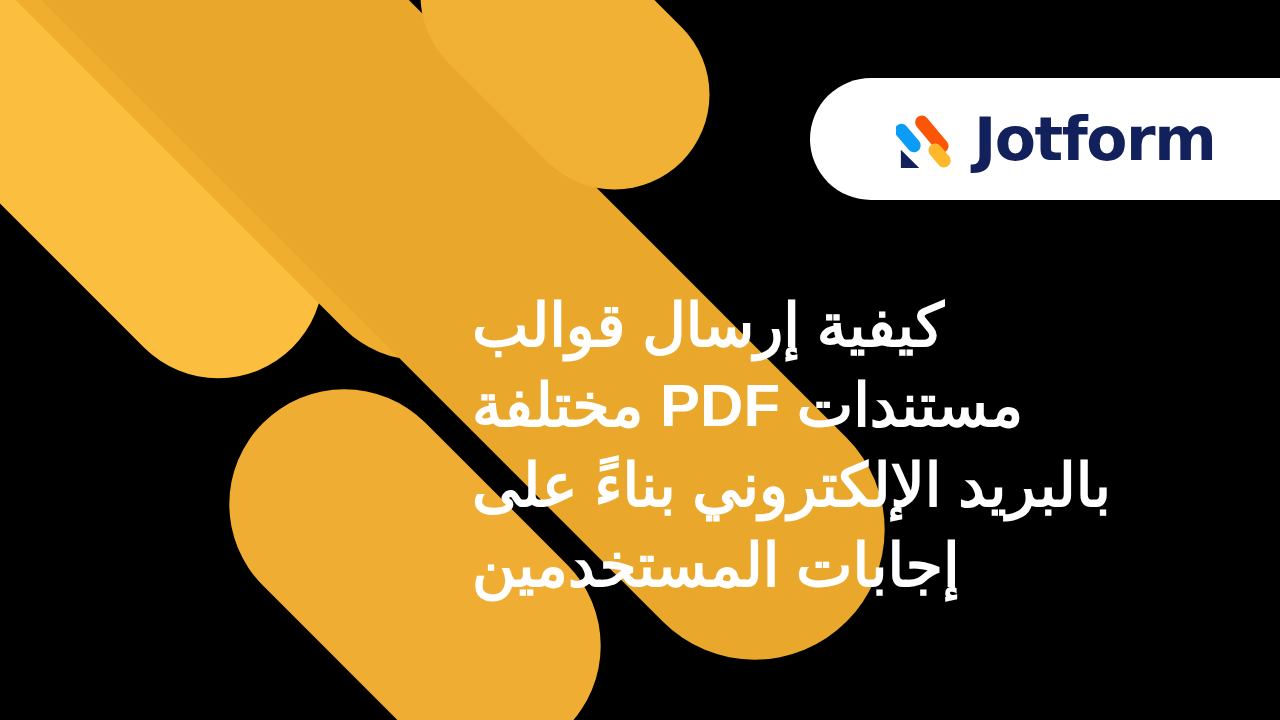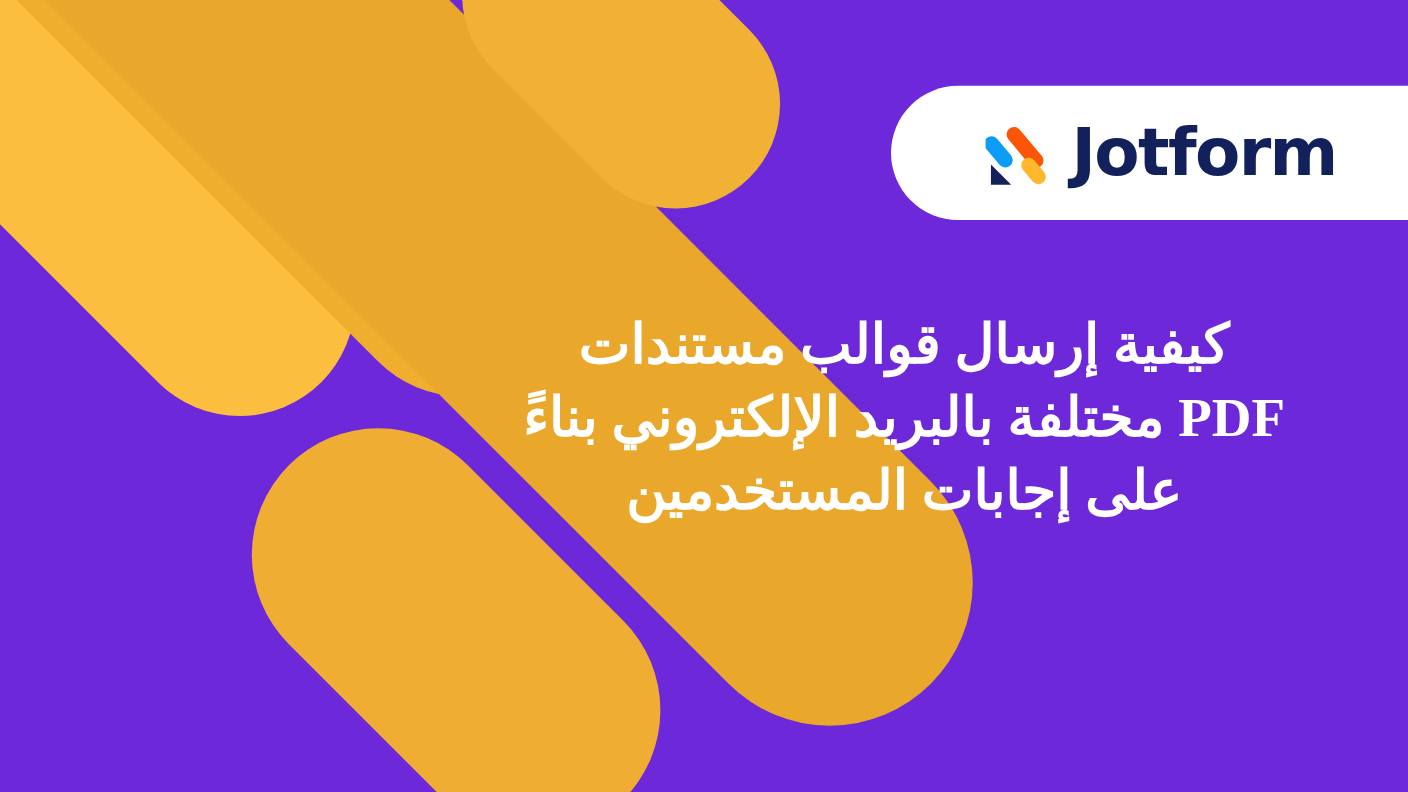--- a/index.html
+++ b/index.html
@@ -6,21 +6,21 @@
   html, body {
     margin: 0;
     padding: 0;
     background: #ffffff;
   }
   #stage {
     position: relative;
     width: 1280px;
     height: 720px;
     overflow: hidden;
-    background: #6d28d9;
+    background: #000000;
     font-family: "DejaVu Sans", "Liberation Sans", sans-serif;
   }
 
   
   .deco-layer {
     position: absolute;
     inset: 0;
     overflow: hidden;
     pointer-events: none;
   }
@@ -124,26 +124,26 @@
     line-height: 1;
     white-space: nowrap;
   }
 
   
   .headline {
     position: absolute;
     top: 246px;
     right: 108px;
     width: 700px;
-    text-align: center;
+    text-align: left;
     direction: rtl;
     color: #FFFFFF;
-    font-family: Liberation Serif, serif;
+    font-family: Liberation Sans, sans-serif;
     font-weight: 700;
-    font-size: 50px;
+    font-size: 60px;
     line-height: 1.33;
     letter-spacing: 0px;
     text-rendering: optimizeLegibility;
   }
 </style>
 </head>
 <body>
 
 <div id="stage">
 

